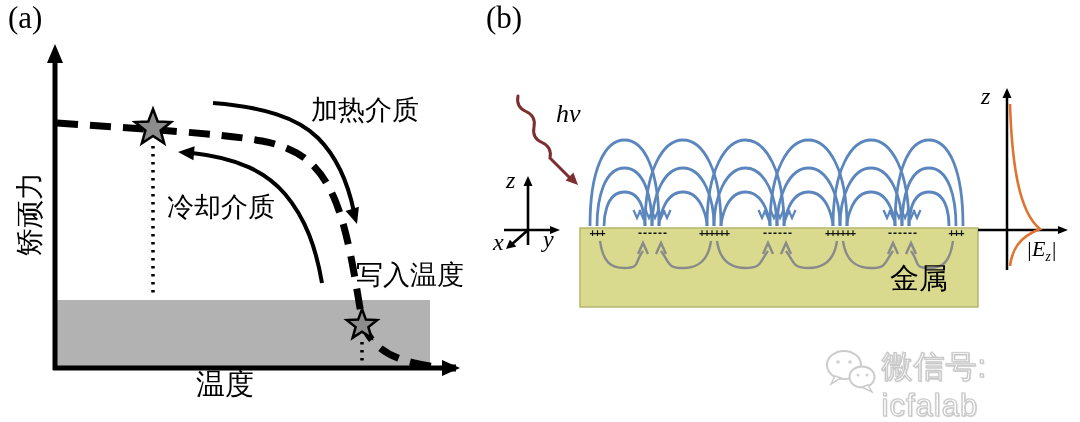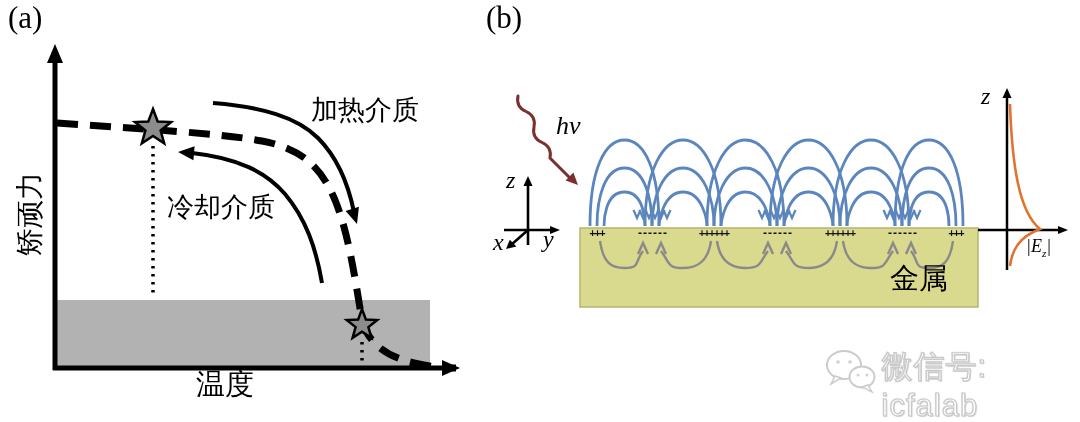--- a/index.html
+++ b/index.html
@@ -18,21 +18,21 @@
   .italic { font-style:italic; }
   .ylab {
     left:-31px; top:199px; width:122px; height:30px; text-align:center;
     transform:rotate(-90deg); font-size:28px;
   }
   .charge {
     position:absolute; top:227px; transform:translateX(-50%);
     font-family:"DejaVu Sans Mono","Liberation Mono",monospace;
     font-weight:bold; font-size:10px; letter-spacing:-1px; color:#111;
   }
-  .ez-lbl { font-size:18px; }
+  .ez-lbl { font-size:22px; }
   .ez-lbl sub { font-size:0.62em; }
   .watermark {
     position:absolute; left:824px; top:346px; display:flex; align-items:center; gap:7px;
   }
   .wm-text {
     font-family:"Liberation Sans","DejaVu Sans",sans-serif;
     font-size:31px; color:#ffffff;
     -webkit-text-stroke:1.2px #c8c8c8;
     text-shadow:1px 1px 1px #cfcfcf, -1px -1px 1px #e8e8e8;
     letter-spacing:1px;
@@ -163,22 +163,23 @@
     </g>
   </svg>
 
   <div class="lbl panel-tag" style="left:8px; top:2px;">(a)</div>
   <div class="lbl panel-tag" style="left:486px; top:2px;">(b)</div>
 
   <div class="lbl ylab">矫顽力</div>
   <div class="lbl cn" style="left:196px; top:372px; font-size:29px;font-family:Liberation Mono, monospace;">温度</div>
   <div class="lbl cn" style="left:311px; top:96px;">加热介质</div>
   <div class="lbl cn" style="left:167px; top:193px;">冷却介质</div>
-
-  <div class="lbl italic" style="left:556px; top:112px; font-size:26px;">hv</div>
+  <div class="lbl cn" style="left:356px; top:261px;">写入温度</div>
+
+  <div class="lbl italic" style="left:556px; top:100px; font-size:26px;">hv</div>
   <div class="lbl italic" style="left:506px; top:168px; font-size:24px;">z</div>
   <div class="lbl italic" style="left:543px; top:227px; font-size:24px;">y</div>
   <div class="lbl italic" style="left:493px; top:230px; font-size:24px;">x</div>
   <div class="lbl cn" style="left:890px; top:263px; font-size:29px;text-align:right;">金属</div>
   <div class="lbl italic" style="left:981px; top:84px; font-size:24px;">z</div>
   <div class="lbl italic ez-lbl" style="left:1026px; top:237px;">
     <span>|E</span><sub>z</sub><span>|</span>
   </div>
 
   <div class="charge" style="left:597px;">+++</div>

